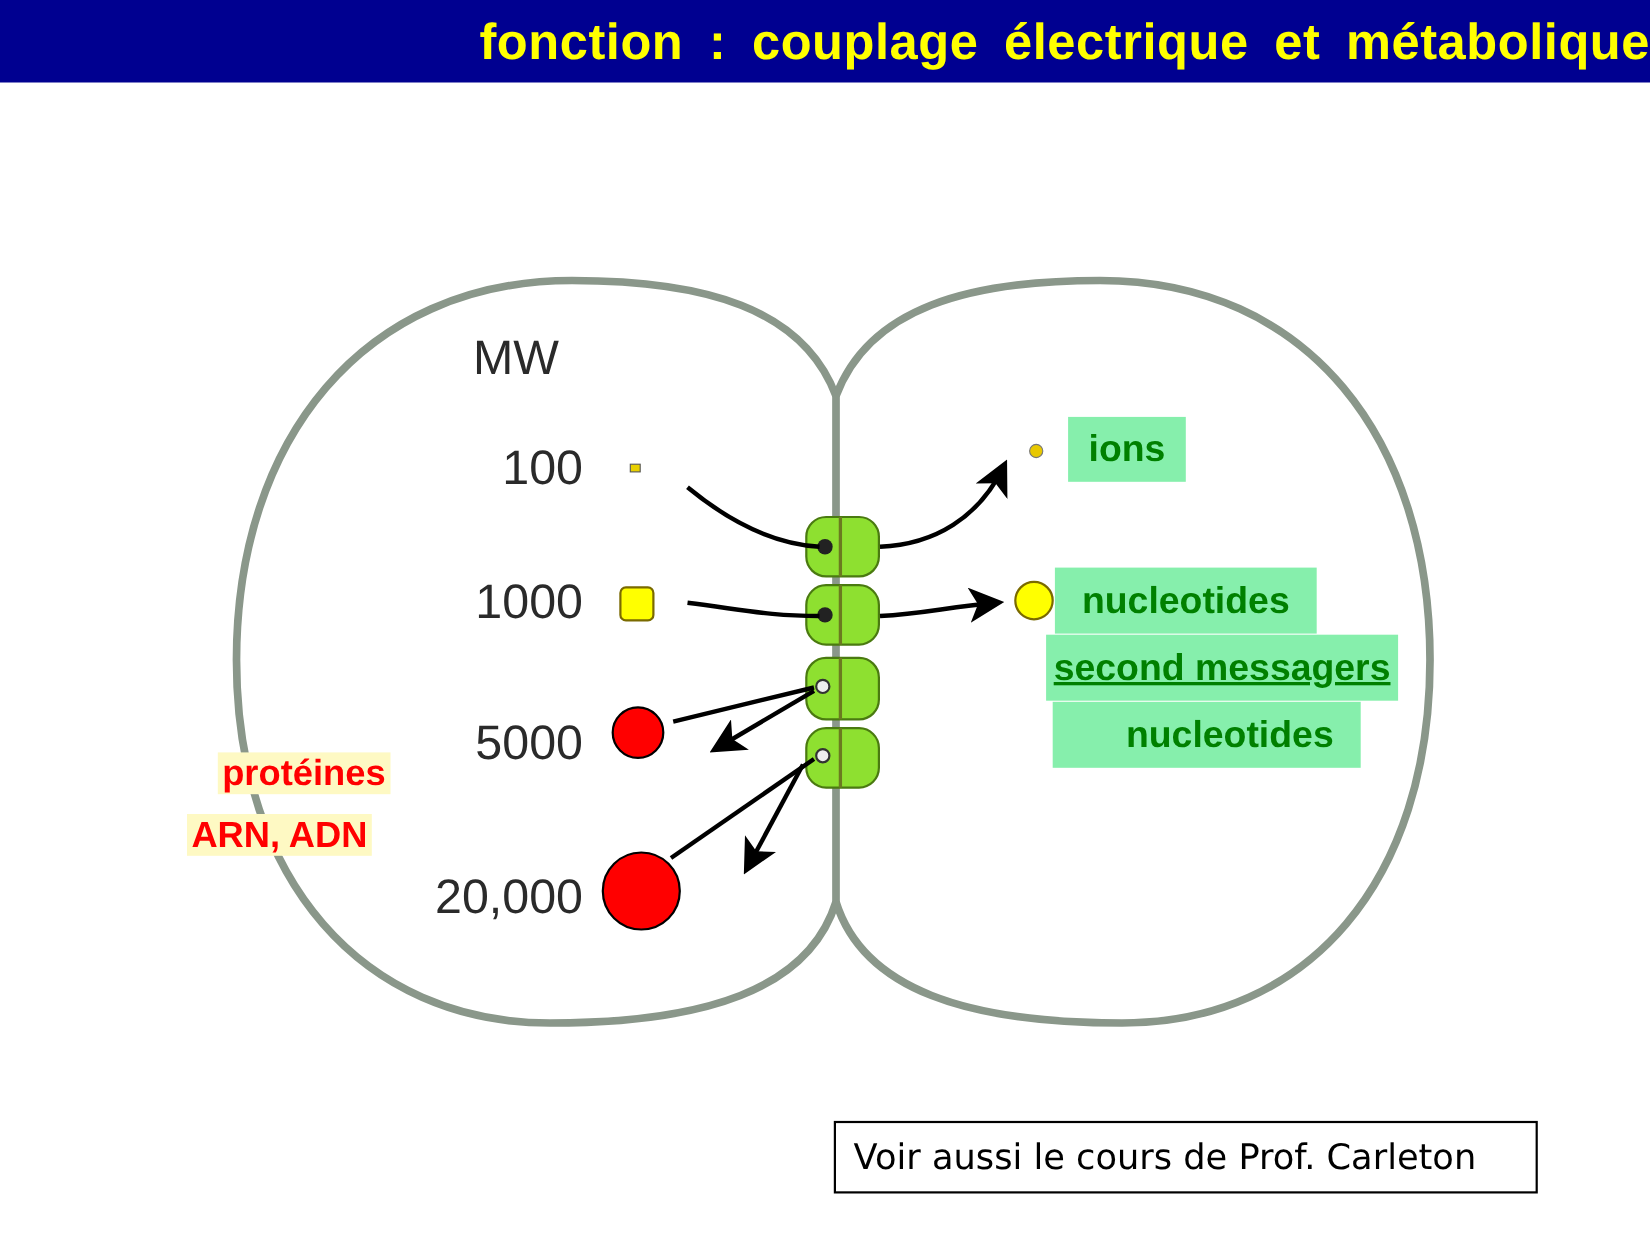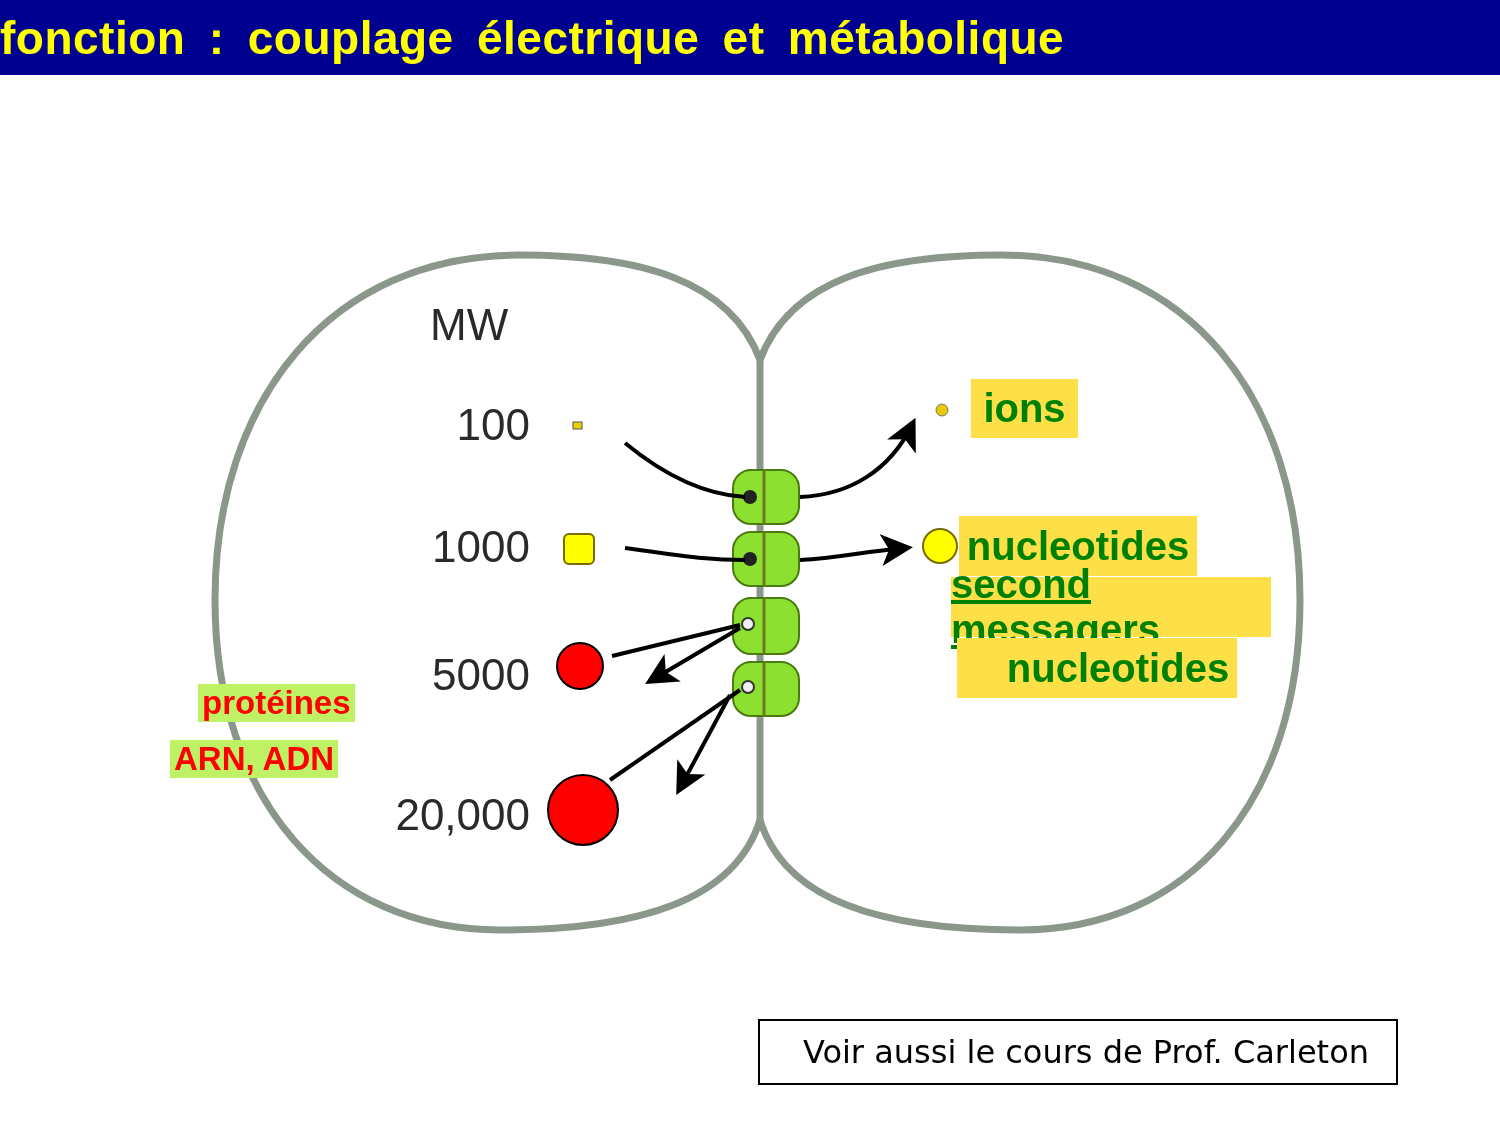--- a/index.html
+++ b/index.html
@@ -1,23 +1,23 @@
 <!DOCTYPE html>
 <html><head>
   <meta charset="utf-8">
   <style>
     html, body { margin: 0; padding: 0; }
     body { width: 1500px; height: 1125px; background: #ffffff; position: relative; overflow: hidden; font-family: "Liberation Sans", sans-serif; }
-    .title-bar { position: absolute; left: 0; top: 0; width: 1500px; height: 75px; background: #000090; display: flex; align-items: center; justify-content: flex-start; }
+    .title-bar { position: absolute; left: 0; top: 0; width: 1500px; height: 75px; background: #000090; display: flex; align-items: center; justify-content: flex-end; }
     .title-text { color: #ffff00; font-weight: bold; font-size: 46px; font-family: "Liberation Sans", sans-serif; letter-spacing: 0.5px; word-spacing: 10px; }
     svg.diagram { position: absolute; left: 0; top: 0; }
     .mw-label { font-family: "Liberation Sans", sans-serif; font-size: 44px; fill: #2a2a2a; }
-    .tag { position: absolute; background: #fde047; color: #008000; font-weight: bold; font-size: 40px; font-family: "Liberation Sans", sans-serif; display: flex; align-items: center; justify-content: center; }
-    .red-label { position: absolute; color: #ff0000; font-weight: bold; font-size: 33px; font-family: "Liberation Sans", sans-serif; background: #bef264; padding: 0 4px; }
-    .ref-box { position: absolute; left: 758px; top: 1019px; width: 640px; height: 66px; border: 2px solid #000; box-sizing: border-box; display: flex; align-items: center; padding-left: 16px; font-family: "DejaVu Sans", sans-serif; font-size: 32px; color: #000; justify-content: center; }
+    .tag { position: absolute; background: #86efac; color: #008000; font-weight: bold; font-size: 34px; font-family: "Liberation Sans", sans-serif; display: flex; align-items: center; justify-content: center; }
+    .red-label { position: absolute; color: #ff0000; font-weight: bold; font-size: 33px; font-family: "Liberation Sans", sans-serif; background: #fef9c3; padding: 0 4px; }
+    .ref-box { position: absolute; left: 758px; top: 1019px; width: 640px; height: 66px; border: 2px solid #000; box-sizing: border-box; display: flex; align-items: center; padding-left: 16px; font-family: "DejaVu Sans", sans-serif; font-size: 32px; color: #000; }
   </style>
 </head>
 <body>
 
 <div class="title-bar">
   <span class="title-text">fonction :  couplage  électrique  et  métabolique</span>
 </div>
 
 <svg class="diagram" width="1500" height="1125" viewBox="0 0 1500 1125">
   <defs>

